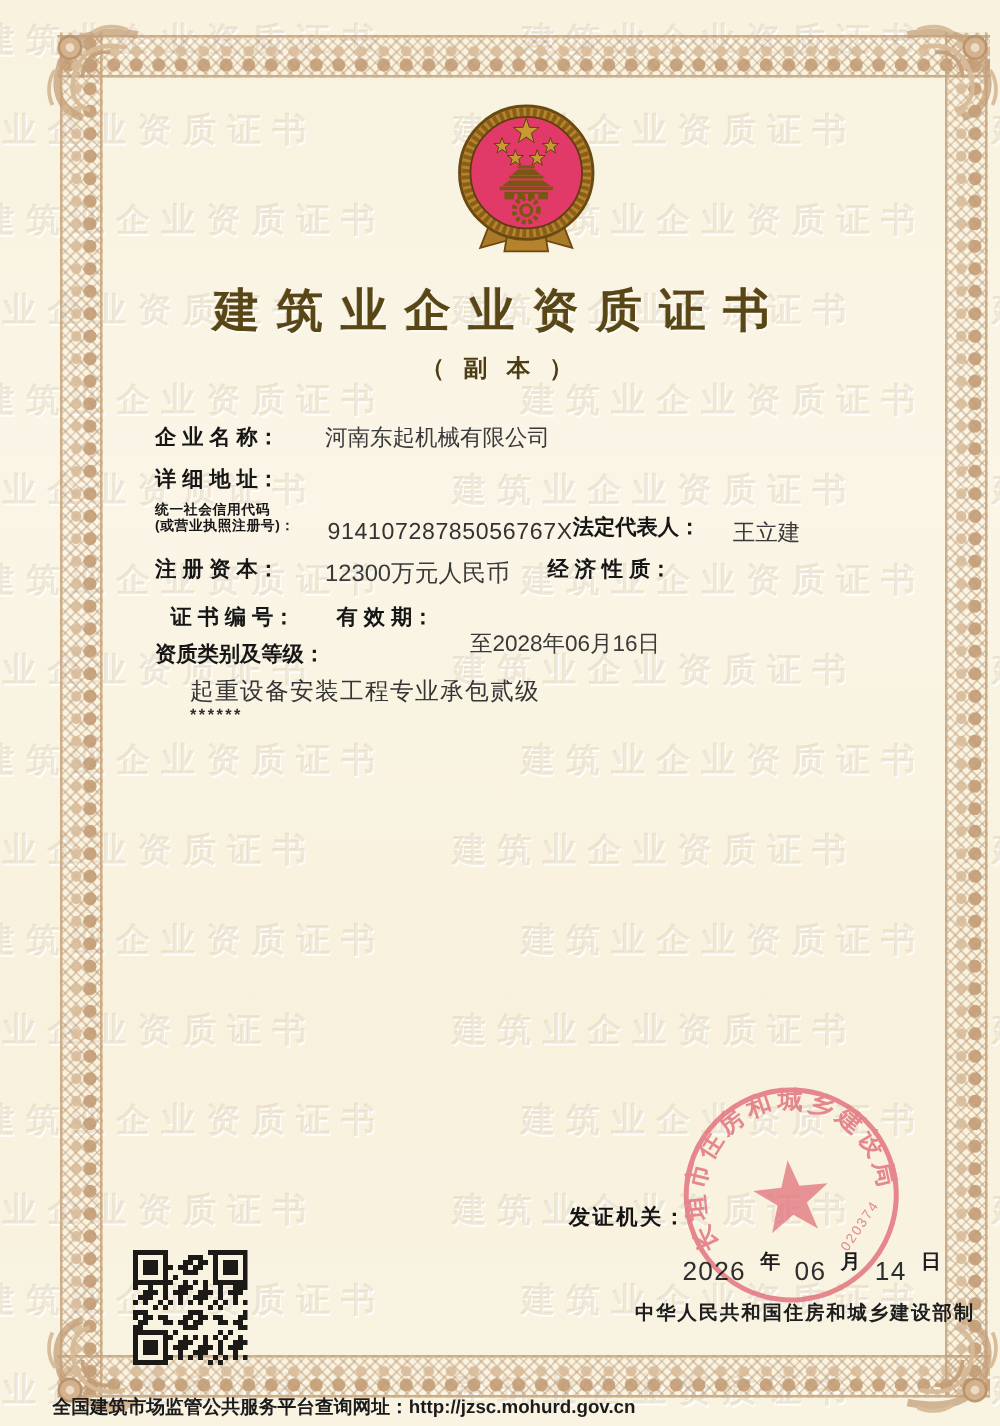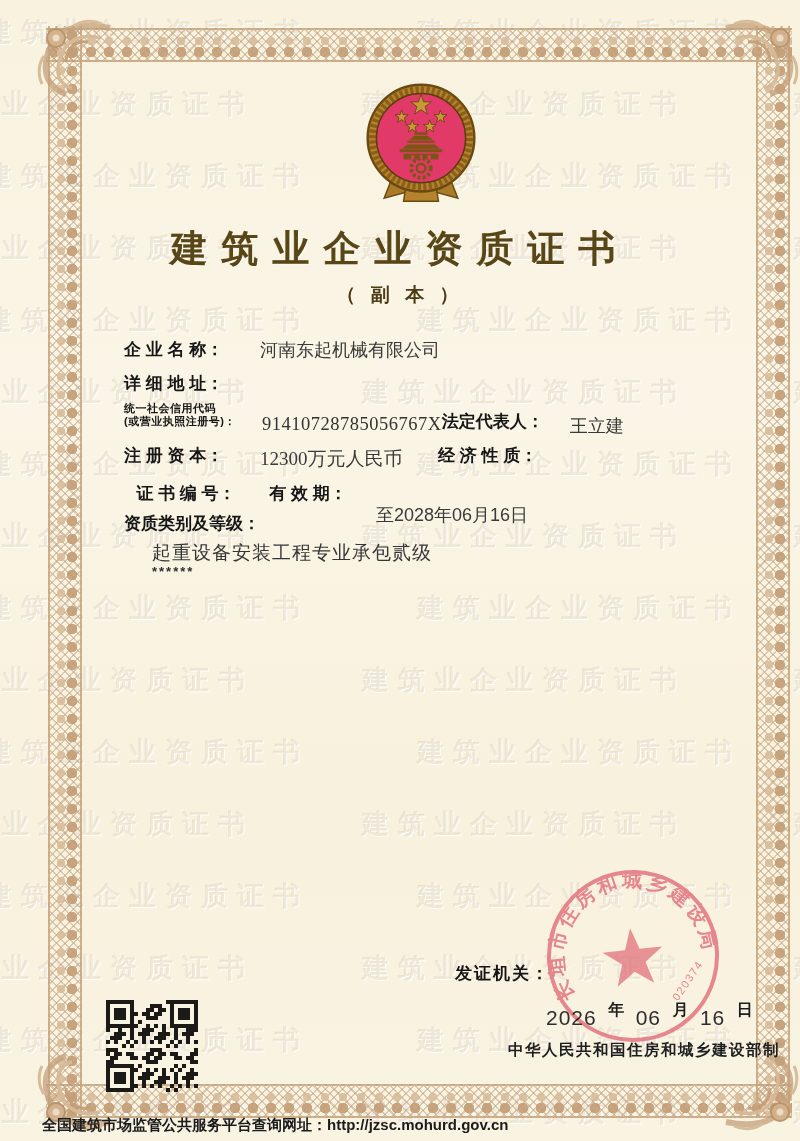--- a/index.html
+++ b/index.html
@@ -56,21 +56,21 @@
     text-shadow:1px 1px 0 rgba(255,255,255,.6),-0.5px -0.5px 0 rgba(90,70,20,.35);
   }
   .subtitle{
     position:absolute;left:0;right:0;top:282px;text-align:center;
     font-size:19px;font-weight:700;letter-spacing:5px;color:#4c3c14;
   }
   .frow{position:absolute;display:flex;align-items:flex-start;left:124px;width:640px;}
   .lab{flex:0 0 124px;font-weight:700;font-size:17px;color:#161616;white-space:nowrap;}
   .lab2{flex:0 0 120px;font-weight:700;font-size:17px;color:#161616;white-space:nowrap;}
   .val{font-size:18px;color:#3a3a3a;}
-  .valw{flex:0 0 178px;font-family:Liberation Serif, serif;}
+  .valw{flex:0 0 178px;}
   .small-lab{flex:0 0 138px;font-weight:700;font-size:11px;line-height:13px;color:#161616;letter-spacing:.5px;}
   .mono-val{font-size:18.5px;color:#333;letter-spacing:.5px;}
   .qual-val{font-size:19px;color:#353535;letter-spacing:1px;}
   .stars{font-size:13px;font-weight:700;color:#2c2c2c;letter-spacing:2px;}
   .issue-lab{position:absolute;left:455px;top:962px;font-size:17px;font-weight:700;color:#141414;letter-spacing:2px;}
   .date-line{position:absolute;left:546px;top:1000px;white-space:nowrap;}
   .date-line .num{display:inline-block;font-size:21px;color:#2e2e2e;position:relative;top:6px;letter-spacing:1px;}
   .date-line .cjk{display:inline-block;font-size:16px;font-weight:700;color:#1c1c1c;position:relative;top:-4px;margin:0 7px;}
   .ministry{position:absolute;left:420px;top:1040px;width:360px;text-align:right;
     font-size:15.5px;font-weight:700;color:#1e1e1e;letter-spacing:1.5px;}
@@ -237,21 +237,21 @@
       <span class="stars">******</span>
     </div>
 
     <div class="issue-lab">发证机关：</div>
 
     <div class="date-line">
       <span class="num">2026</span>
       <span class="cjk">年</span>
       <span class="num">06</span>
       <span class="cjk">月</span>
-      <span class="num">16</span>
+      <span class="num">14</span>
       <span class="cjk">日</span>
     </div>
 
     <div class="ministry">中华人民共和国住房和城乡建设部制</div>
 
     <svg class="stamp" viewBox="-90 -90 180 180">
       <defs>
         <path id="arcPath" d="M -60.5 36 A 70 70 0 1 1 60.5 36" fill="none"></path>
       </defs>
       <circle cx="0" cy="0" r="84" fill="none" stroke="#e06b76" stroke-width="4"></circle>

